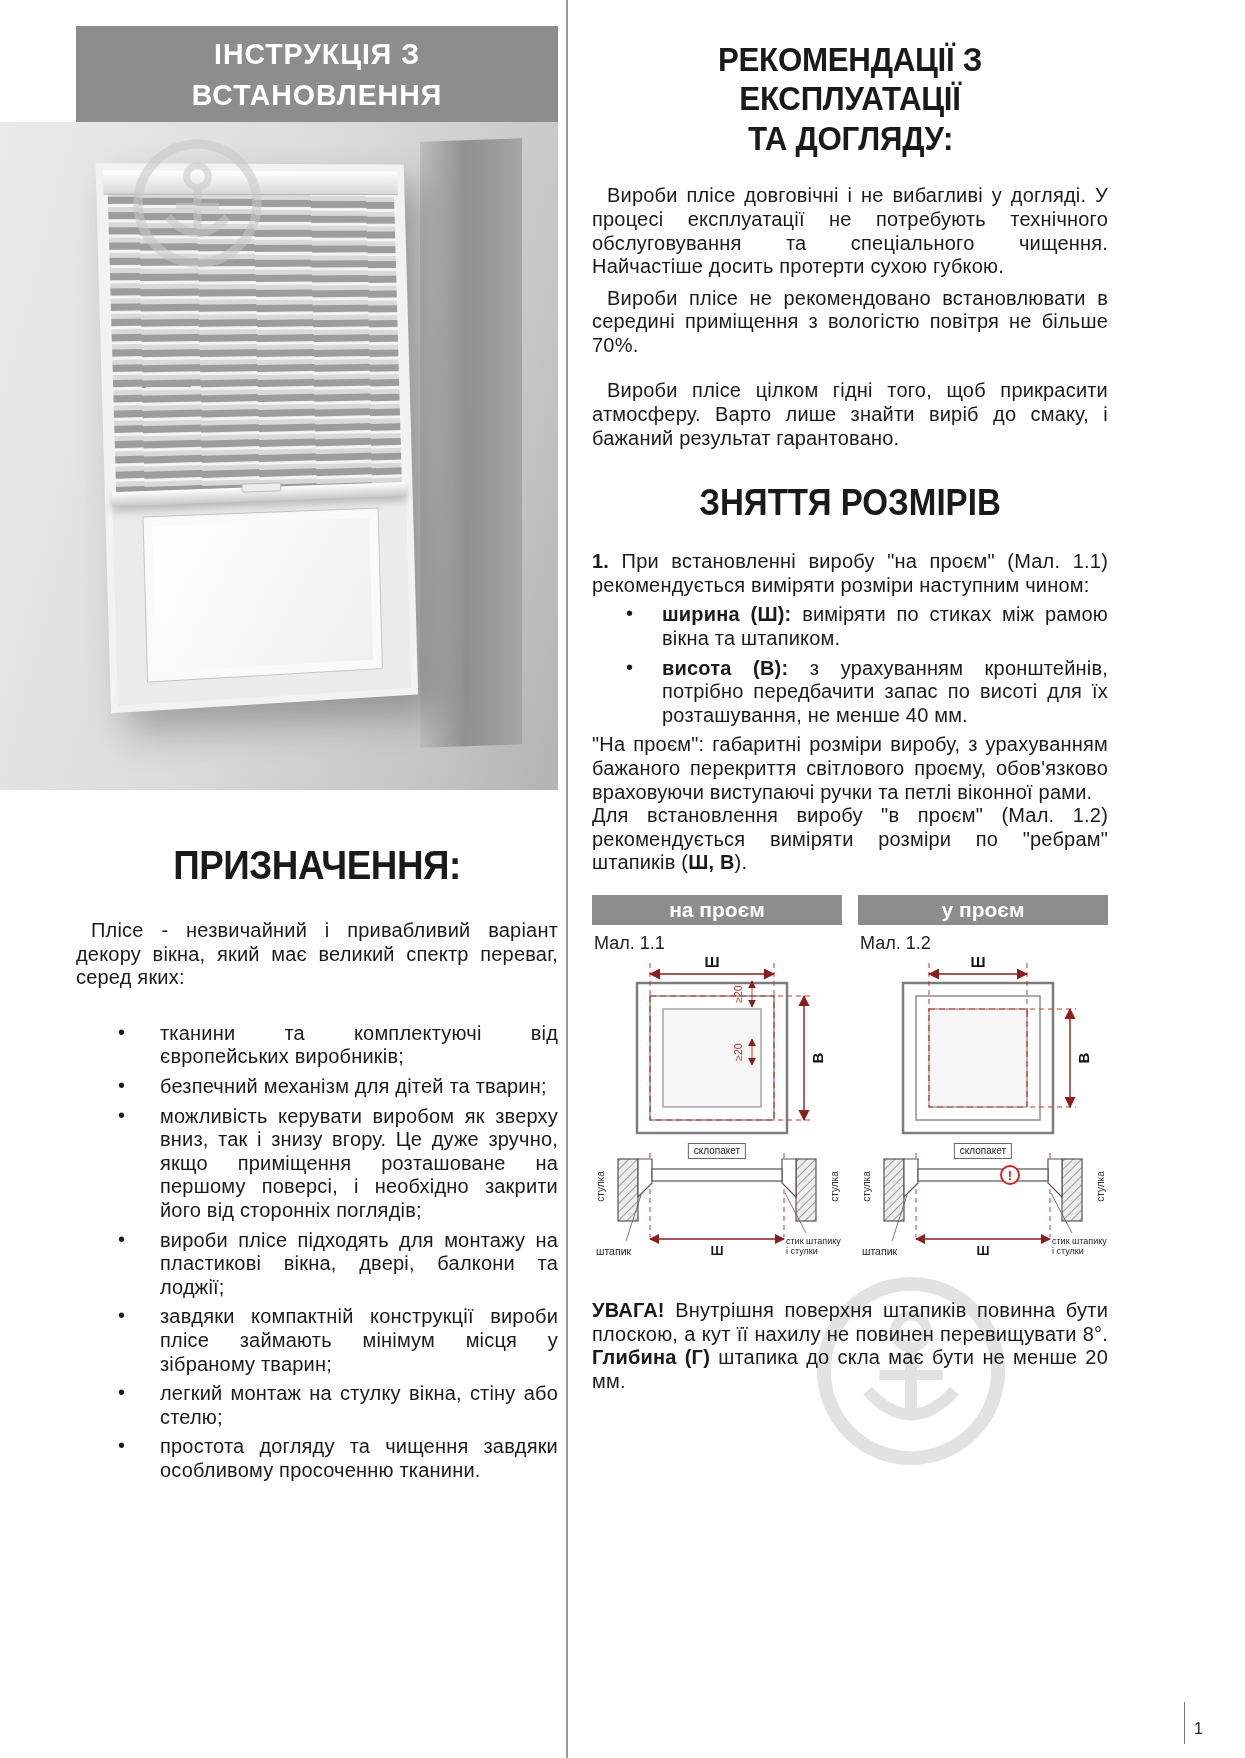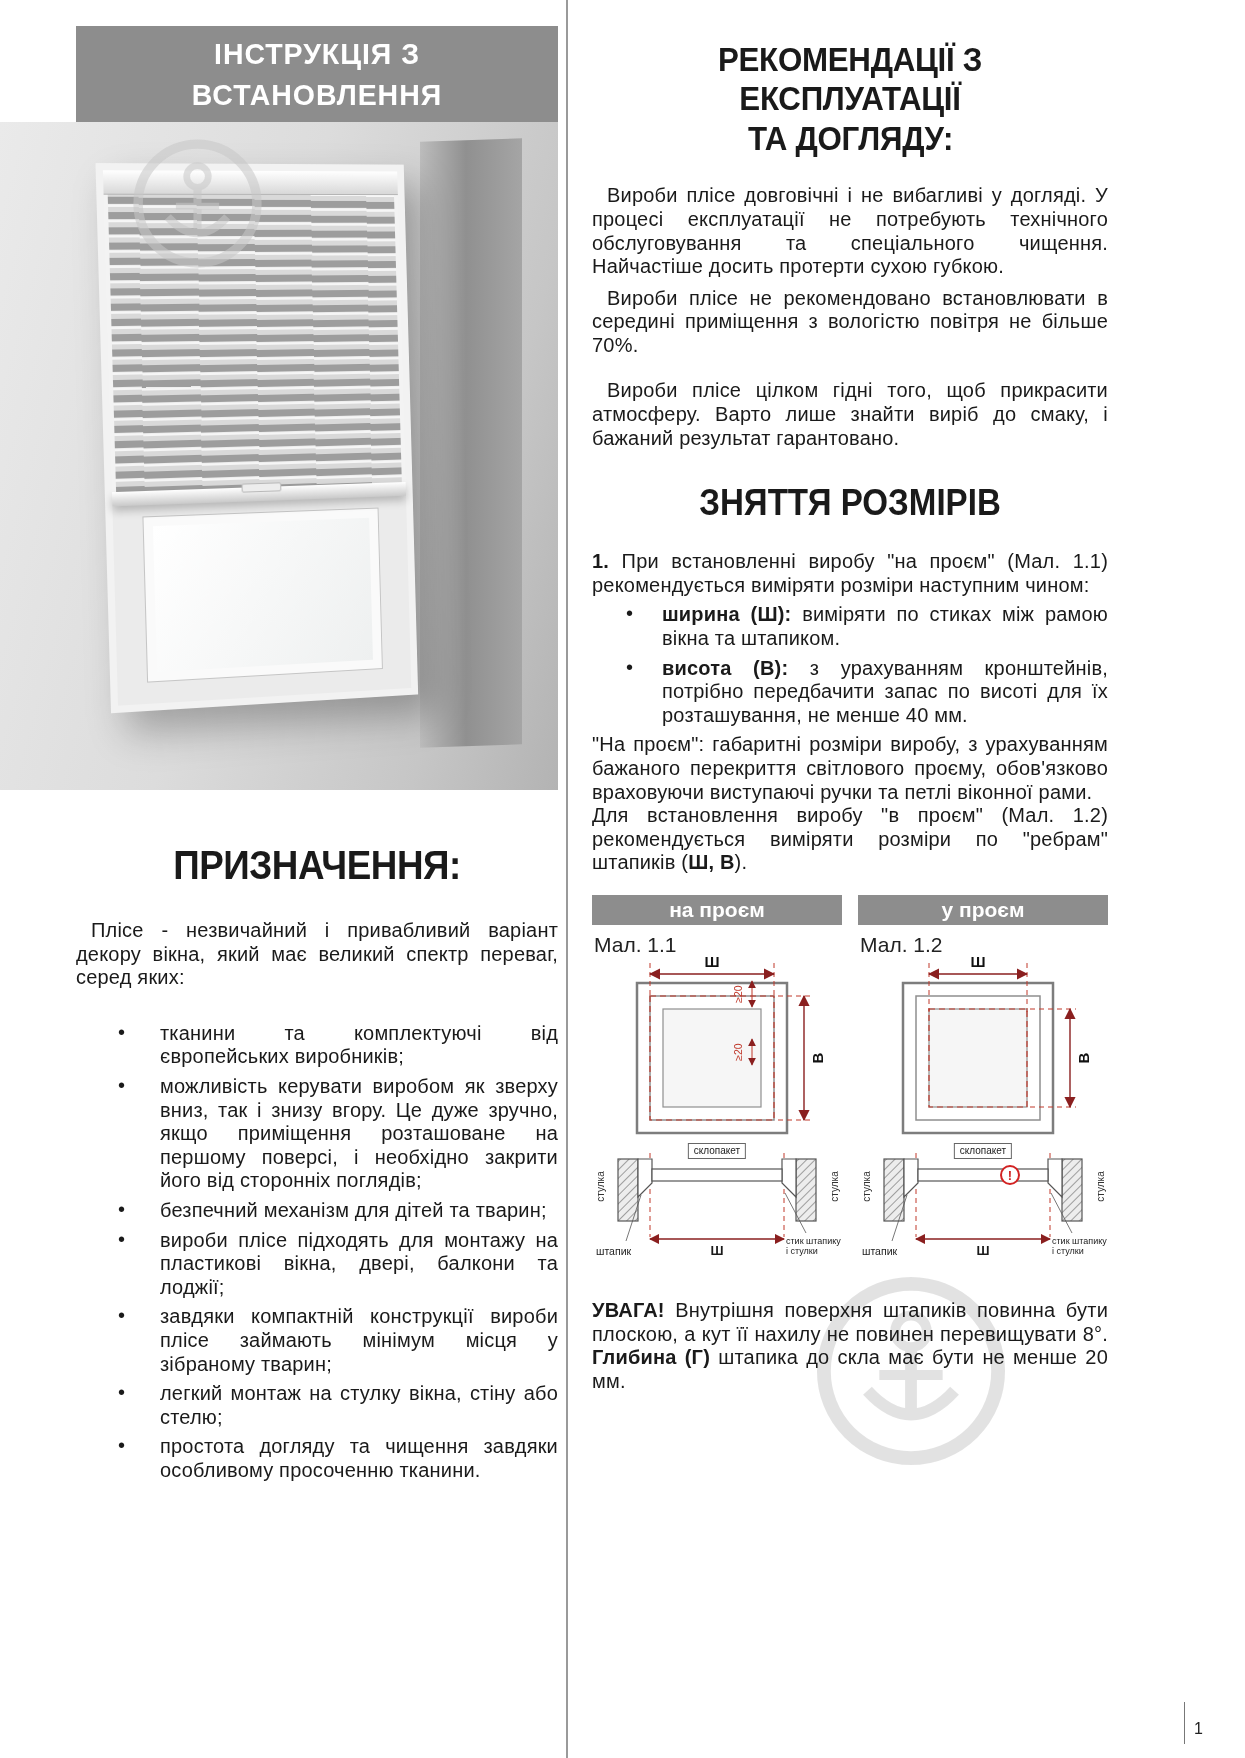--- a/index.html
+++ b/index.html
@@ -69,21 +69,21 @@
   h2.sec.sizing { font-size:36px; margin-top:32px; transform:scaleX(.92); }
   .step1 { margin-top:26px; }
   ul.slist { list-style:none; margin-top:6px; }
   ul.slist li { position:relative; padding-left:70px; margin-bottom:6px; text-align:justify; }
   ul.slist li::before { content:"•"; position:absolute; left:34px; top:-1px; font-size:20px; }
 
   
   .diagrams { display:flex; gap:16px; margin-top:20px; }
   .diagram { position:relative; width:250px; }
   .diag-header { height:30px; background:#8d8d8d; color:#fff; font-weight:bold; font-size:21px; text-align:center; line-height:30px; }
-  .fig-label { font-size:21px; color:#222; margin:8px 0 0 2px; height:22px; }
+  .fig-label { font-size:18px; color:#222; margin:8px 0 0 2px; height:22px; }
   .win-svg { display:block; width:250px; height:196px; }
   .cross-wrap { position:relative; height:120px; margin-top:2px; }
   .cross-svg { position:absolute; inset:0; width:250px; height:120px; }
   .dimtext { font-weight:bold; font-size:15px; fill:#111;
     font-family:"Liberation Sans","DejaVu Sans",sans-serif; }
   .redtext { fill:#c0392b; font-size:10.5px; font-family:"Liberation Sans","DejaVu Sans",sans-serif; }
   .vlabel { position:absolute; width:44px; text-align:center; font-size:10px; color:#333; transform:rotate(-90deg); }
   .vl-left { left:-14px; top:28px; }
   .vl-right { right:-14px; top:28px; }
   .glass-label { position:absolute; left:50%; top:-10px; transform:translateX(-50%);
@@ -135,22 +135,22 @@
         <path d="M28 60 Q50 84 72 60" fill="none" stroke="currentColor" stroke-width="6"></path>
       </svg>
     </div>
   </div>
 
   <div class="left-text">
     <h2 class="sec">ПРИЗНАЧЕННЯ:</h2>
     <p class="body-text indent">Плісе - незвичайний і привабливий варіант декору вікна, який має великий спектр переваг, серед яких:</p>
     <ul class="blist body-text">
       <li>тканини та комплектуючі від європейських виробників;</li>
+      <li>безпечний механізм для дітей та тварин;</li>
       <li>можливість керувати виробом як зверху вниз, так і знизу вгору. Це дуже зручно, якщо приміщення розташоване на першому поверсі, і необхідно закрити його від сторонніх поглядів;</li>
-      <li>безпечний механізм для дітей та тварин;</li>
       <li>вироби плісе підходять для монтажу на пластикові вікна, двері, балкони та лоджії;</li>
       <li>завдяки компактній конструкції вироби плісе займають мінімум місця у зібраному тварин;</li>
       <li>легкий монтаж на стулку вікна, стіну або стелю;</li>
       <li>простота догляду та чищення завдяки особливому просоченню тканини.</li>
     </ul>
   </div>
 
   <div class="watermark wm-bottom">
     <svg viewBox="0 0 100 100">
       <circle cx="50" cy="50" r="44" fill="none" stroke="currentColor" stroke-width="7"></circle>

